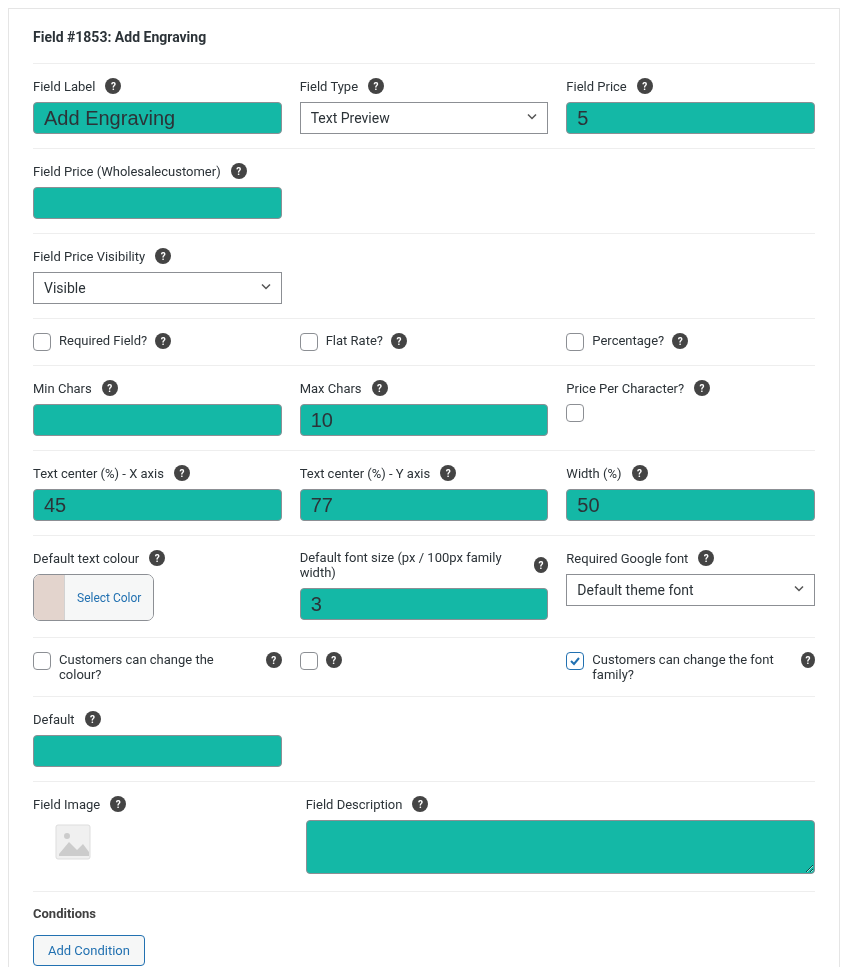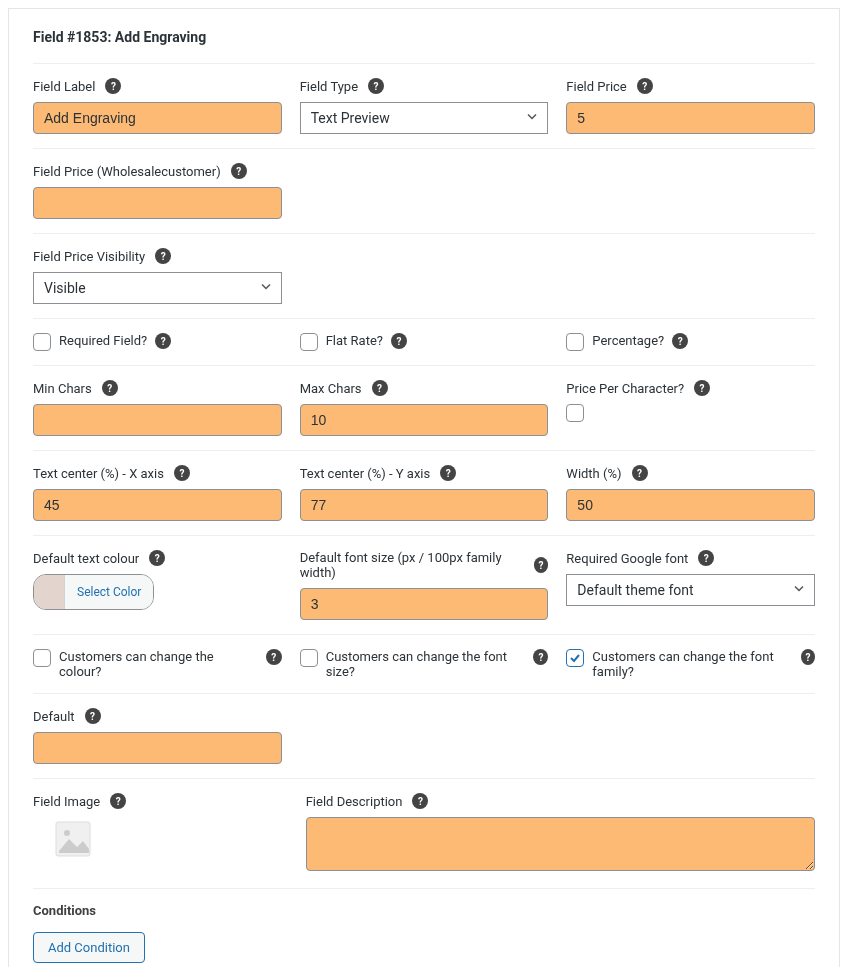--- a/index.html
+++ b/index.html
@@ -52,22 +52,22 @@
       font-size: 10px;
       font-weight: 700;
       cursor: help;
     }
     input[type="text"], textarea {
       width: 100%;
       height: 32px;
       padding: 4px 10px;
       border: 1px solid #8c8f94;
       border-radius: 4px;
-      font-size: 14px;
-      background: #fdba74;
+      font-size: 20px;
+      background: #14b8a6;
       color: #2c3338;
     }
     textarea {
       height: 54px;
       resize: both;
     }
     .select {
       position: relative;
       width: 100%;
     }
@@ -107,23 +107,23 @@
       cursor: pointer;
       flex-shrink: 0;
     }
     .cb.checked {
       border-color: #2271b1;
     }
     .cb.checked svg path { stroke: #2271b1; }
     .color-picker {
       display: inline-flex;
       border: 1px solid #8c8f94;
-      border-radius: 13px;
+      border-radius: 7px;
       overflow: hidden;
-      height: 36px;
+      height: 47px;
     }
     .color-swatch {
       width: 30px;
       background: #e3d4cd;
     }
     .color-btn {
       padding: 0 12px;
       display: flex;
       align-items: center;
       font-size: 12px;
@@ -333,21 +333,20 @@
   </div>
 
   <div class="row">
     <div class="col checkbox-row">
       <span class="cb"></span>
       <span>Customers can change the colour?</span>
       <span class="help-icon">?</span>
     </div>
     <div class="col checkbox-row">
       <span class="cb"></span>
-      <span>Customers can change the font size?</span>
       <span class="help-icon">?</span>
     </div>
     <div class="col checkbox-row">
       <span class="cb checked">
         <svg width="14" height="14" viewBox="0 0 14 14">
             <path d="M3 7 L6 10 L11 4" fill="none" stroke="#2271b1" stroke-width="2"></path>
           </svg>
       </span>
       <span>Customers can change the font family?</span>
       <span class="help-icon">?</span>

